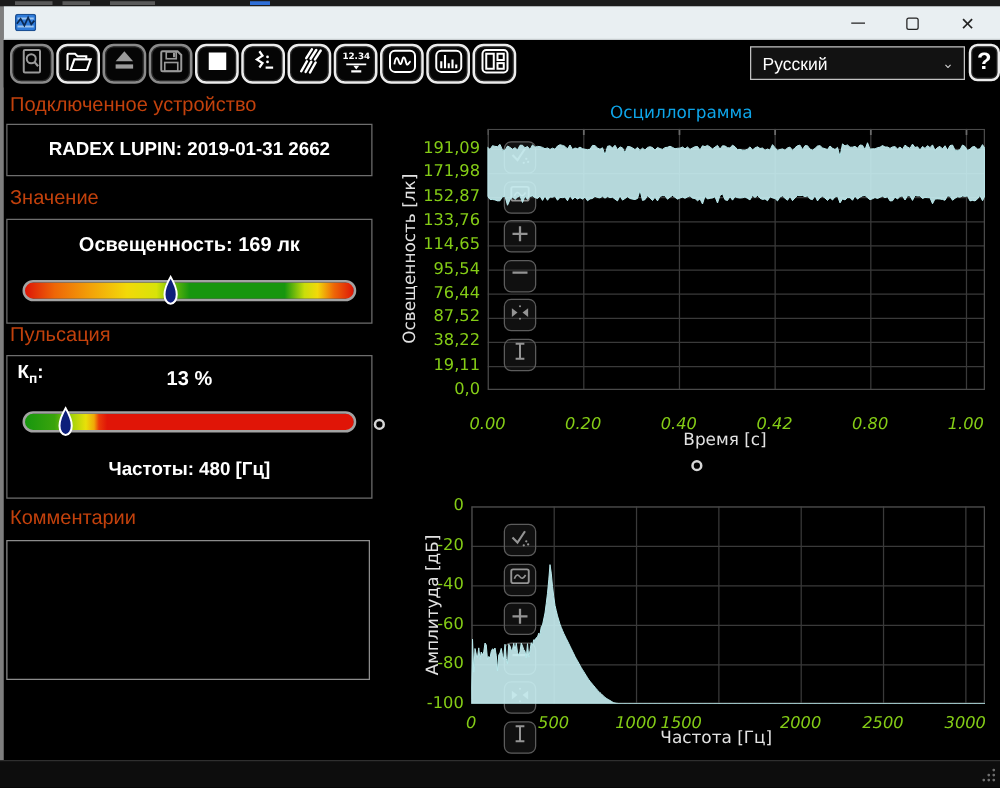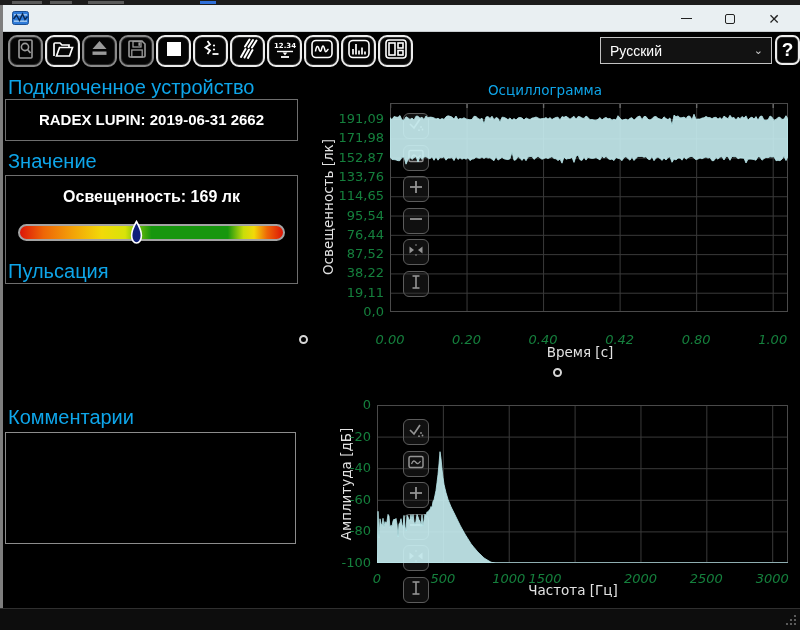--- a/index.html
+++ b/index.html
@@ -31,41 +31,41 @@
   .tbtn.dim{border-color:#8a8a8a;color:#9a9a9a;}
   .lang-select{position:absolute;left:597px;top:5px;width:172px;height:27px;background:#121212;
                border:1px solid #c2c2c2;display:flex;align-items:center;color:#fff;font-size:14px;}
   .lang-select .val{margin-left:9px;flex:1;}
   .lang-select .chev{margin-right:8px;color:#cfcfcf;font-size:11px;}
   .help-btn{position:absolute;left:772px;top:3px;width:25px;height:30px;border:2px solid #ececec;
             border-radius:7px;background:#050505;color:#fff;font-size:19px;font-weight:bold;
             display:flex;align-items:center;justify-content:center;box-shadow:inset 0 0 0 1px #2a2a2a;}
 
   
-  .sec-header{position:absolute;left:8px;color:#0ea5e9;font-size:20px;}
+  .sec-header{position:absolute;left:8px;color:#c2410c;font-size:16px;}
   .gbox{position:absolute;left:5px;width:293px;border:1px solid #6e6e6e;background:#000;}
   .dev-name{width:100%;text-align:center;color:#fff;font-weight:bold;font-size:15px;line-height:40px;white-space:nowrap;}
   .big-val{position:absolute;left:0;width:100%;text-align:center;color:#fff;font-weight:bold;font-size:16px;}
   .grad-bar{position:absolute;left:12px;width:267px;height:17px;border:2px solid #a3a3a3;border-radius:9px;}
   .drop-marker{position:absolute;width:15px;height:26px;}
   .kp-label{position:absolute;left:8px;top:4px;color:#fff;font-weight:bold;font-size:15px;}
   .kp-label sub{font-size:11px;}
   .comments{position:absolute;left:5px;width:291px;height:112px;background:#000;border:1px solid #8c8c8c;
             color:#ddd;resize:none;outline:none;font-family:"Liberation Sans",sans-serif;}
 
   .split-dot{position:absolute;width:9px;height:9px;border:2px solid #d6d6d6;border-radius:50%;background:transparent;}
 
   
   .chart-title{position:absolute;left:295px;width:500px;text-align:center;color:#0ea5e9;
                font-size:13.5px;font-family:"DejaVu Sans",sans-serif;}
   .axis-xlab{position:absolute;width:200px;text-align:center;color:#e2e2e2;font-size:13.5px;
              font-family:"DejaVu Sans",sans-serif;}
   .axis-ylab{position:absolute;color:#e2e2e2;font-size:13.5px;font-family:"DejaVu Sans",sans-serif;
              transform:translate(-50%,-50%) rotate(-90deg);white-space:nowrap;}
-  .tick{position:absolute;color:#15803d;font-size:13px;font-family:"DejaVu Sans",sans-serif;}
+  .tick{position:absolute;color:#84cc16;font-size:13px;font-family:"DejaVu Sans",sans-serif;}
   .tick.y{text-align:right;width:58px;}
   .tick.x{text-align:center;width:56px;font-style:italic;}
   .obtn{position:absolute;width:26px;height:26px;border:1.5px solid #5c5c5c;border-radius:6px;
         background:rgba(46,46,46,0.35);color:#949494;display:flex;align-items:center;justify-content:center;}
   .chart-svg{position:absolute;pointer-events:none;}
 
   
   .statusbar{position:absolute;left:0;top:608px;width:800px;height:22px;background:#0d0d0d;border-top:1px solid #2f2f2f;}
   .grip{position:absolute;right:3px;bottom:4px;}
 </style>
@@ -195,35 +195,46 @@
       </div>
     <div class="lang-select">
       <span class="val">Русский</span>
       <span class="chev">⌄</span>
     </div>
     <div class="help-btn">?</div>
   </div>
 
   <div class="sec-header" style="top:76px;">Подключенное устройство</div>
   <div class="gbox" style="top:99px;height:42px;">
-    <div class="dev-name">RADEX LUPIN: 2019-06-31 2662</div>
+    <div class="dev-name">RADEX LUPIN: 2019-01-31 2662</div>
   </div>
 
   <div class="sec-header" style="top:150px;">Значение</div>
-  <div class="gbox" style="top:175px;height:109px;">
+  <div class="gbox" style="top:175px;height:84px;">
     <div class="big-val" style="top:12px;">Освещенность: 169 лк</div>
     <div class="grad-bar" id="bar1" style="top: 48px; background: linear-gradient(to right, rgb(221, 21, 7) 0%, rgb(238, 102, 7) 9%, rgb(243, 162, 8) 20%, rgb(242, 217, 9) 31%, rgb(216, 227, 9) 40%, rgb(127, 195, 11) 44%, rgb(23, 150, 14) 50%, rgb(23, 150, 14) 79%, rgb(201, 221, 10) 85%, rgb(242, 217, 9) 89%, rgb(238, 102, 7) 94%, rgb(221, 21, 7) 100%);"></div>
     <div class="drop-marker" id="marker1" style="left: 122.72px; top: 44px;">
       <svg width="15" height="26" viewBox="0 0 15 26">
         <path d="M7.5,1.5 C7.5,1.5 2.6,10 2.6,15.5 C2.6,20 4.8,23 7.5,23 C10.2,23 12.4,20 12.4,15.5 C12.4,10 7.5,1.5 7.5,1.5 Z" fill="#0d1f7a" stroke="#ffffff" stroke-width="1.6"></path>
       </svg>
     </div>
   </div>
 
   <div class="sec-header" style="top:260px;">Пульсация</div>
+  <div class="gbox" style="top:284px;height:115px;">
+    <div class="kp-label"><span>К</span><sub>п</sub><span>:</span></div>
+    <div class="big-val" style="top:10px;">13 %</div>
+    <div class="grad-bar" id="bar2" style="top: 44px; background: linear-gradient(to right, rgb(23, 150, 14) 0%, rgb(58, 164, 12) 9%, rgb(168, 211, 10) 14.5%, rgb(232, 224, 9) 18.5%, rgb(240, 169, 8) 21%, rgb(234, 59, 8) 22.5%, rgb(224, 21, 7) 25%, rgb(224, 21, 7) 100%);"></div>
+    <div class="drop-marker" id="marker2" style="left: 39.349px; top: 40px;">
+      <svg width="15" height="26" viewBox="0 0 15 26">
+        <path d="M7.5,1.5 C7.5,1.5 2.6,10 2.6,15.5 C2.6,20 4.8,23 7.5,23 C10.2,23 12.4,20 12.4,15.5 C12.4,10 7.5,1.5 7.5,1.5 Z" fill="#0d1f7a" stroke="#ffffff" stroke-width="1.6"></path>
+      </svg>
+    </div>
+    <div class="big-val" style="top:82px;font-size:15px;">Частоты: 480 [Гц]</div>
+  </div>
 
   <div class="sec-header" style="top:406px;">Комментарии</div>
   <textarea class="comments" style="top: 432px;"></textarea>
 
   <div class="split-dot" style="left:299px;top:335px;"></div>
   <div class="split-dot" style="left:553px;top:368px;"></div>
 
   <div class="chart-title" style="top:82px;">Осциллограмма</div>
   <div class="axis-ylab" style="left:328px;top:207px;">Освещенность [лк]</div>
   <div class="axis-xlab" style="left:480px;top:344px;">Время [с]</div>

